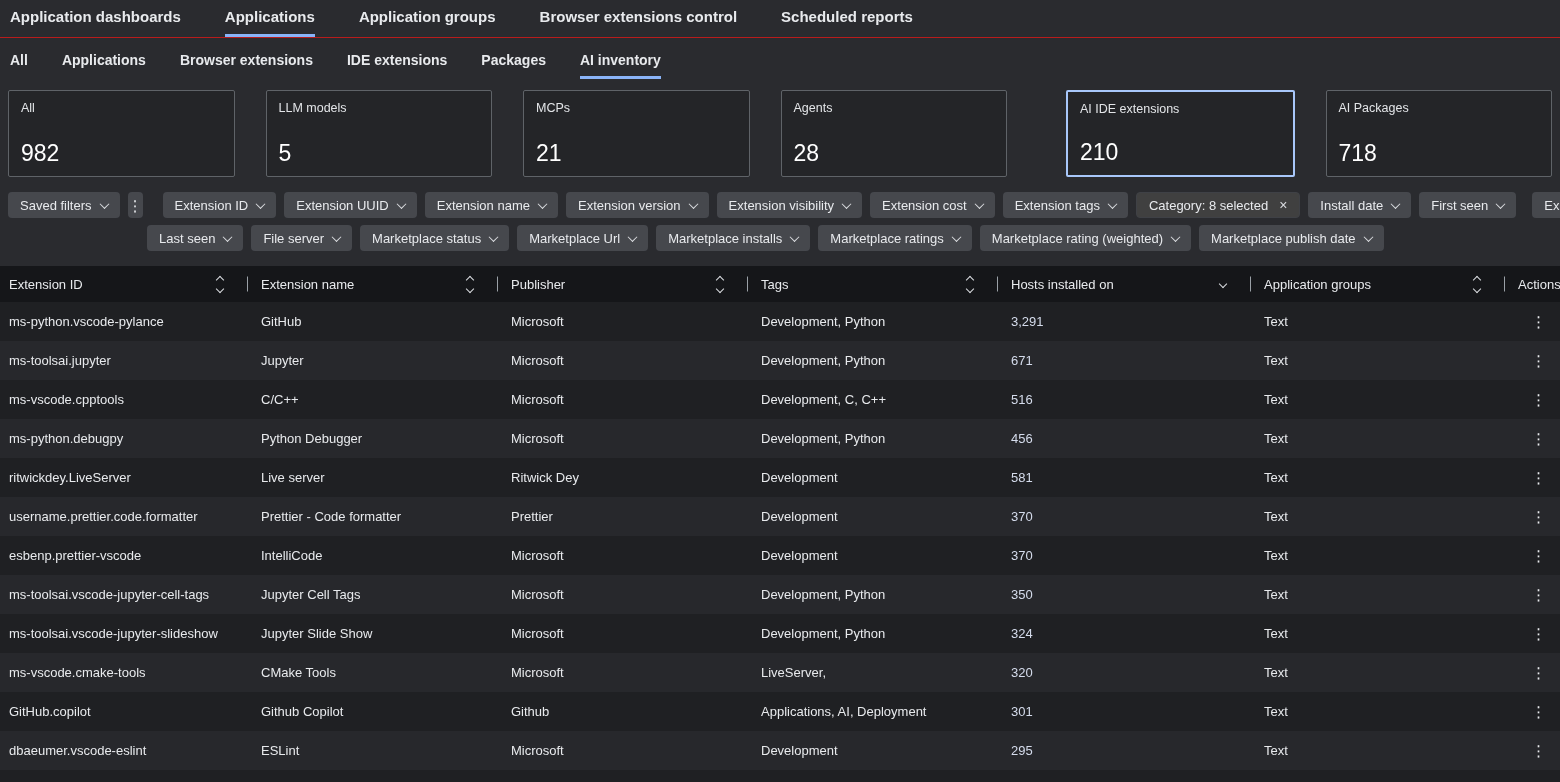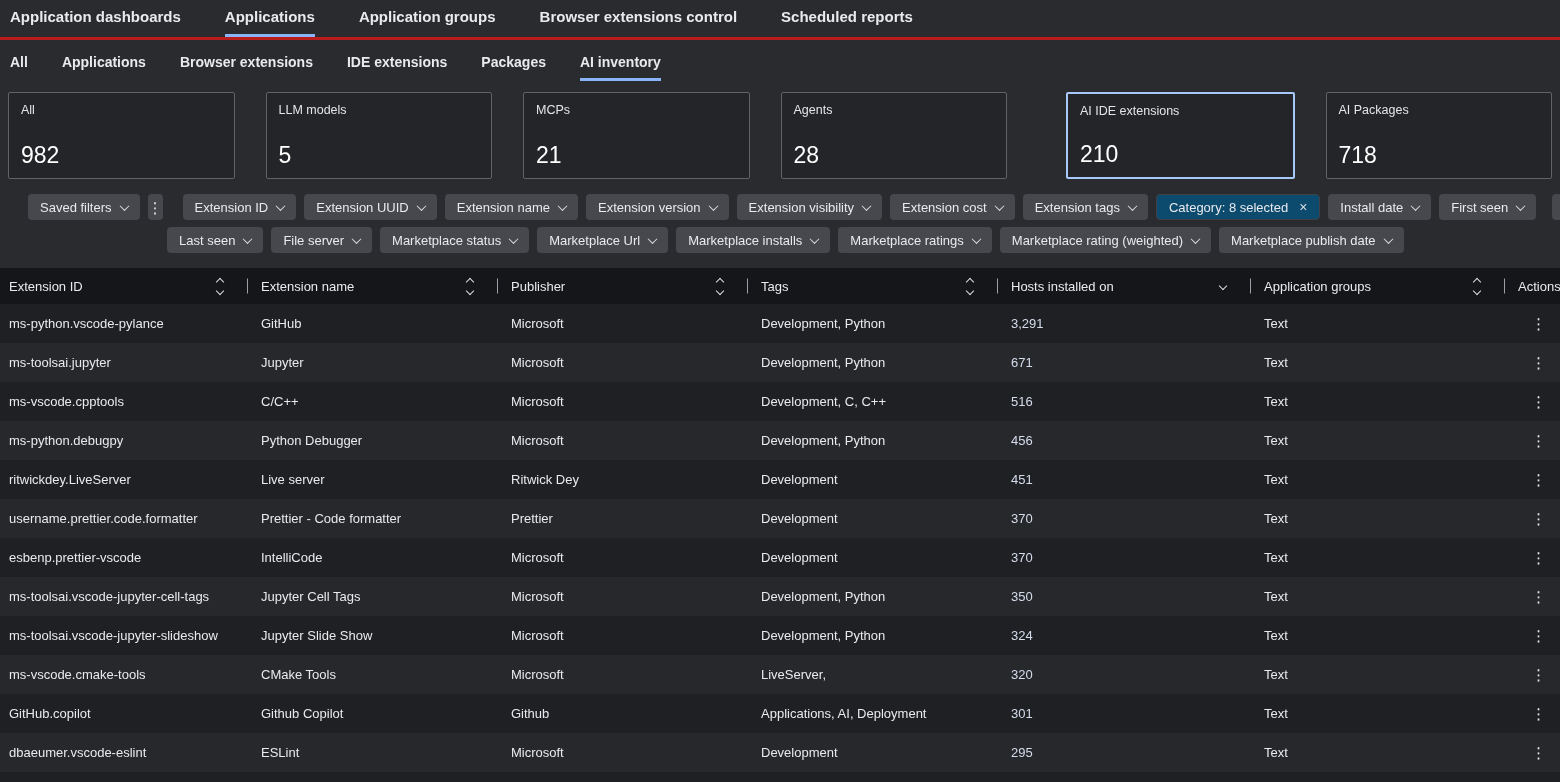--- a/index.html
+++ b/index.html
@@ -8,21 +8,21 @@
     background: #2a2b2f;
     font-family: "Liberation Sans", sans-serif;
     color: #e8eaed;
   }
 
   
   .primary-nav {
     display: flex;
     gap: 44px;
     padding: 8px 20px 0 10px;
-    border-bottom: 3px solid #b91c1c;
+    border-bottom: 1px solid #b91c1c;
   }
   .primary-nav .tab {
     font-size: 15px;
     font-weight: 700;
     color: #e8eaed;
     padding-bottom: 9px;
     border-bottom: 3px solid transparent;
     cursor: pointer;
     white-space: nowrap;
   }
@@ -68,38 +68,38 @@
     margin-top: auto;
     font-size: 23px;
     color: #ffffff;
     text-underline-offset: 4px;
     width: max-content;
     cursor: pointer;
   }
 
   
   .filter-bar { padding: 15px 8px 0 8px; }
-  .filter-row { display: flex; align-items: center; gap: 8px; margin-left: 20px; }
+  .filter-row { display: flex; align-items: center; gap: 8px; }
   .filter-row + .filter-row { margin-top: 7px; padding-left: 139px; }
   .chip, .btn {
     display: inline-flex;
     align-items: center;
     gap: 9px;
     height: 26px;
     padding: 0 12px;
     background: #46484d;
     border-radius: 4px;
     font-size: 13px;
     color: #e8eaed;
     cursor: pointer;
     white-space: nowrap;
     border: none;
   }
   .chip.applied {
-    background: #0c4a6e;
+    background: #404040;
     border: 1px solid #3f4146;
   }
   .kebab-btn {
     width: 28px;
     justify-content: center;
     padding: 0;
   }
   .kebab-glyph { font-size: 15px; line-height: 1; color: #e8eaed; }
   .v-divider {
     width: 1px;
@@ -416,21 +416,21 @@
         <div class="td"><span>Text</span></div>
         <div class="td actions">
           <button class="row-kebab"><span>⋮</span></button>
         </div>
       </div>
       <div class="trow">
         <div class="td"><a>ritwickdey.LiveServer</a></div>
         <div class="td"><span>Live server</span></div>
         <div class="td"><span>Ritwick Dey</span></div>
         <div class="td"><span>Development</span></div>
-        <div class="td"><a class="hosts-link">451</a></div>
+        <div class="td"><a class="hosts-link">581</a></div>
         <div class="td"><span>Text</span></div>
         <div class="td actions">
           <button class="row-kebab"><span>⋮</span></button>
         </div>
       </div>
       <div class="trow">
         <div class="td"><a>username.prettier.code.formatter</a></div>
         <div class="td"><span>Prettier - Code formatter</span></div>
         <div class="td"><span>Prettier</span></div>
         <div class="td"><span>Development</span></div>

